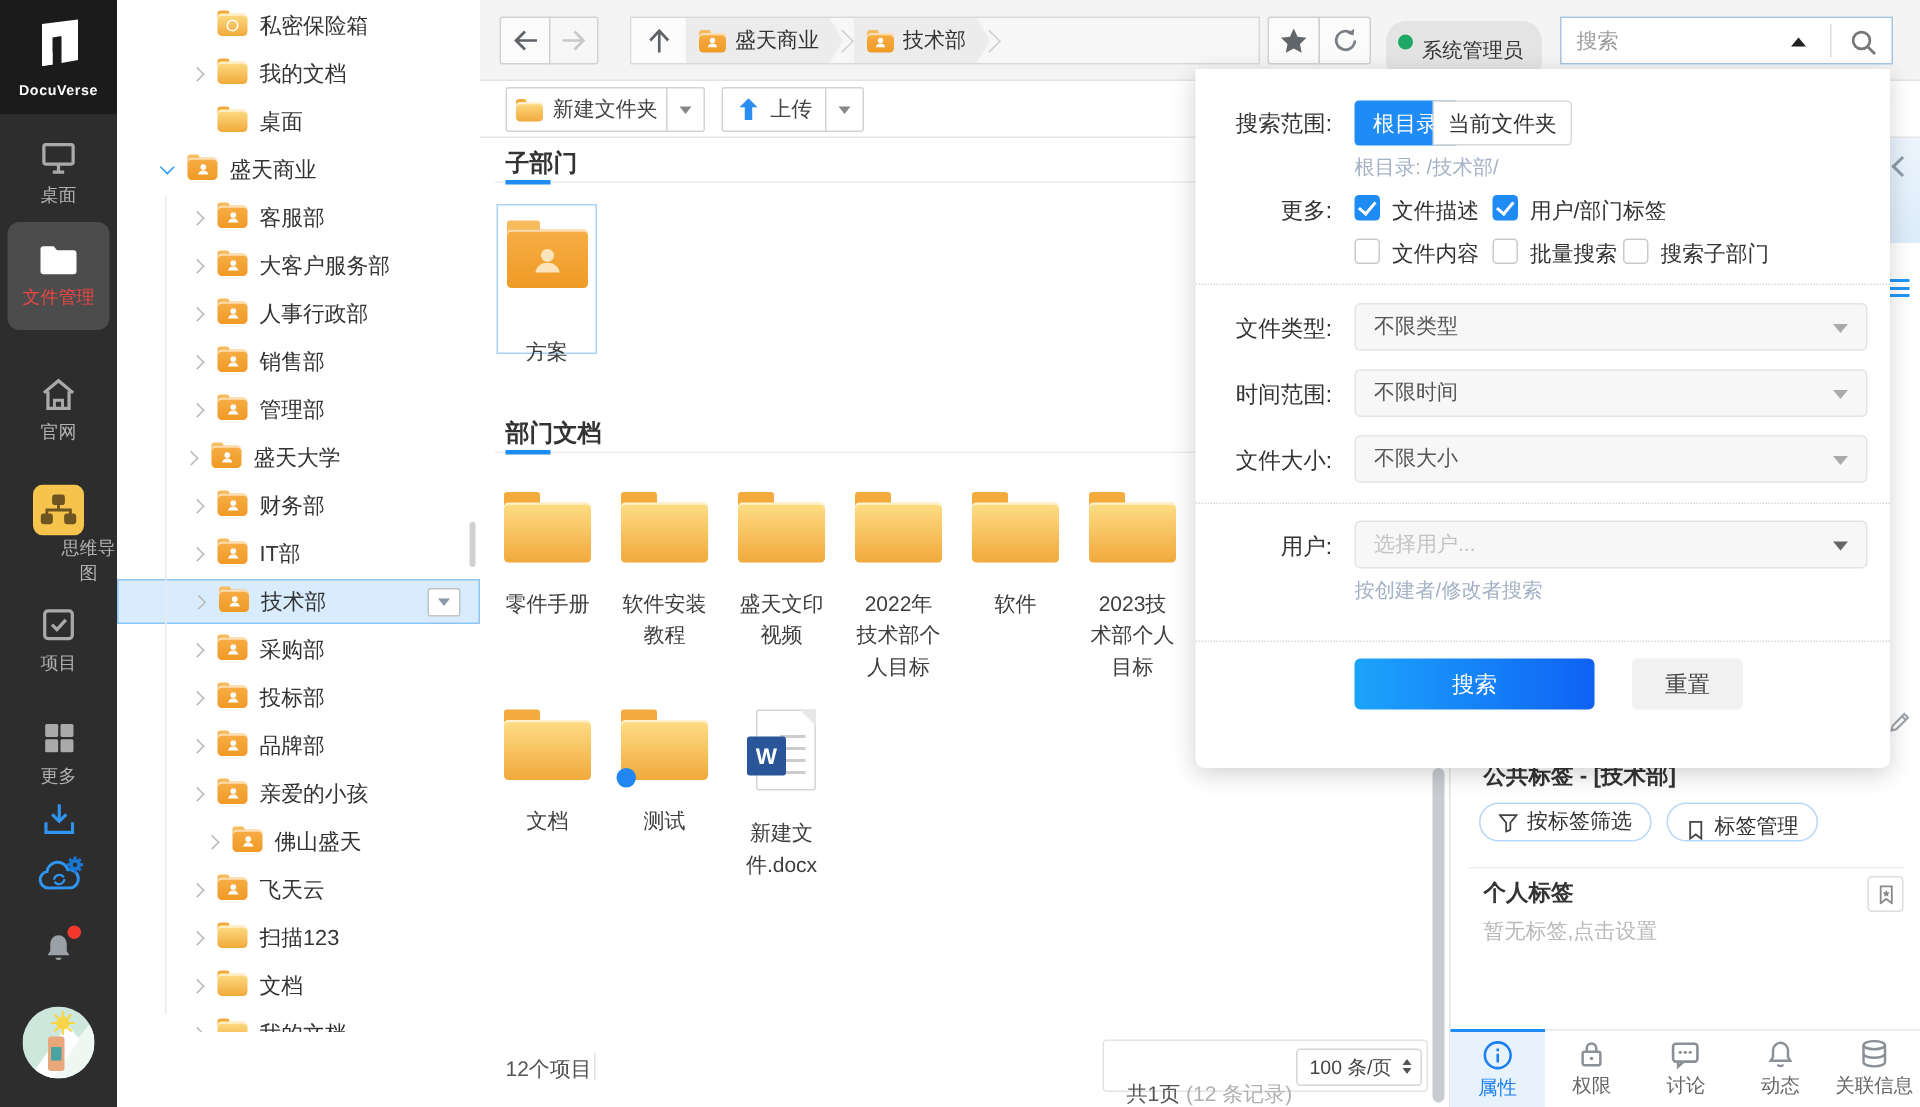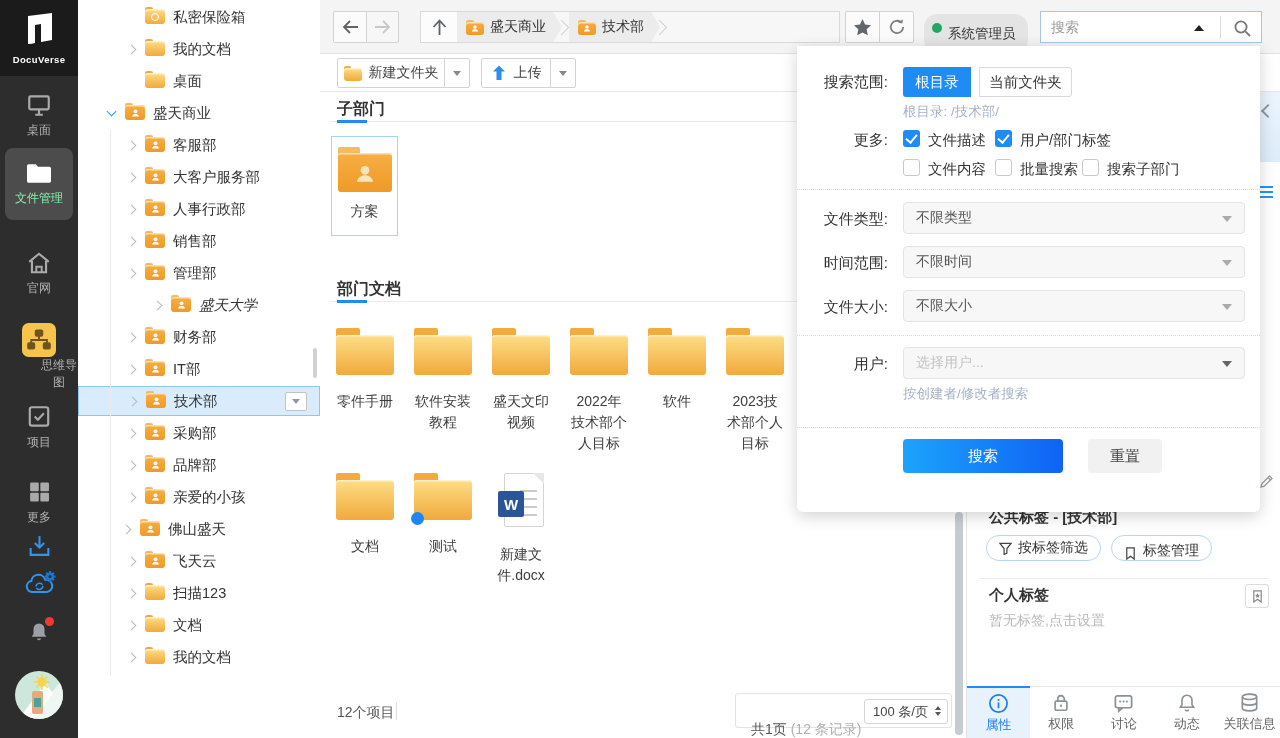--- a/index.html
+++ b/index.html
@@ -7,21 +7,21 @@
 #app { position:relative; width:1280px; height:738px; }
 
 
 #sidebar { position:absolute; left:0; top:0; width:78px; height:738px; background:#2d2d2d; z-index:5; }
 #logo-block { position:absolute; left:0; top:0; width:78px; height:76px; background:#1b1b1b; text-align:center; }
 #logo-block svg { margin-top:9px; }
 #logo-text { color:#fff; font-size:9.5px; font-weight:bold; letter-spacing:.4px; margin-top:1px; }
 .nav-item { position:absolute; left:0; width:78px; text-align:center; color:#b2b2b2; font-size:12px; cursor:pointer; }
 .nav-item .nic { height:30px; display:flex; align-items:center; justify-content:center; }
 .nav-item .nlb { margin-top:2px; }
-.nav-item.active { color:#86efac;text-align:center; }
+.nav-item.active { color:#ef4444;text-align:center; }
 .nav-active-bg { position:absolute; left:5px; width:68px; height:72px; background:#4c4c4c; border-radius:8px; }
 .util { position:absolute; left:0; width:78px; display:flex; justify-content:center; }
 #bell-wrap { position:relative; }
 #bell-dot { position:absolute; right:-3px; top:-3px; width:9px; height:9px; border-radius:50%; background:#f3392e; }
 
 
 #tree { position:absolute; left:78px; top:0; width:242px; height:738px; background:#fff; }
 #tree-rows { position:absolute; left:0; top:0; right:0; height:688px; overflow:hidden; }
 .trow { position:relative; height:30px; margin-top:2px; display:flex; align-items:center; font-size:14.5px; color:#333; }
 .trow .slot { width:15px; height:15px; margin-right:6px; display:flex; align-items:center; justify-content:center; flex:none; }
@@ -70,21 +70,21 @@
 .b2dd { width:26px; }
 .caret-sm { width:0; height:0; border-left:4px solid transparent; border-right:4px solid transparent; border-top:5px solid #888; }
 
 
 #main { position:absolute; left:320px; top:92px; width:646px; height:646px; background:#fff; }
 .sec-title { position:absolute; left:17px; font-size:16px; font-weight:600; color:#333; }
 .sec-line { position:absolute; left:10px; width:625px; height:1px; background:#ececec; }
 .sec-blue { position:absolute; left:17px; width:30px; height:3px; background:#1f8bf4; }
 #tile-fangan { position:absolute; left:11px; top:44px; width:67px; height:100px; border:1px solid #a9d3f6; background:#fff; text-align:center; }
 #tile-fangan .fld { margin-top:10px; }
-#tile-fangan .tlabel { margin-top:5px; }
+#tile-fangan .tlabel { margin-top:27px; }
 .tlabel { font-size:14px; color:#3d3d3d; line-height:21px; text-align:center; }
 #grid { position:absolute; left:11px; top:234px; width:490px; display:flex; flex-wrap:wrap; }
 .gtile { width:68px; height:134px; margin-right:10px; margin-bottom:11px; position:relative; text-align:center; }
 .gtile .fld, .gtile .docx { margin-top:2px; }
 .gtile .tlabel { margin-top:12px; }
 .bdot { position:absolute; left:2px; top:41px; width:13px; height:13px; border-radius:50%; background:#1f86f2; }
 .docx { position:relative; width:46px; height:55px; display:inline-block; }
 .docx .page { position:absolute; left:6px; top:0; right:0; bottom:1px; background:#fff; border:1px solid #d5d5d5; border-radius:2px; }
 .docx .fold { position:absolute; top:0; right:0; width:0; height:0; border-left:11px solid transparent; border-top:11px solid #e7e7e7; }
 .docx .lines { position:absolute; right:7px; top:17px; width:17px; height:26px; background:repeating-linear-gradient(#cccccc 0 2px, transparent 2px 8px); }
@@ -117,21 +117,21 @@
 .rtab { width:62.8px; height:52px; text-align:center; font-size:13px; color:#666; }
 .rtab .ric { height:26px; display:flex; align-items:flex-end; justify-content:center; padding-top:5px; }
 .rtab .rlb { margin-top:2px; }
 .rtab.active { background:#e7f2fd; border-top:2px solid #1f8bf4; margin-top:-1px; color:#1b7ff0; }
 
 
 #spanel { position:absolute; left:797px; top:46px; width:463px; height:466px; background:#fff; border-radius:0 0 6px 6px; box-shadow:0 4px 16px rgba(0,0,0,.18); z-index:40; }
 .sp-label { position:absolute; width:91px; text-align:right; font-size:15px; color:#333; }
 .sp-dotted { position:absolute; left:0; width:463px; border-top:1px dotted #d9d9d9; }
 #sp-seg1 { position:absolute; left:106px; top:21px; width:68px; height:30px; background:#1f8bf4; color:#fff; border-radius:3px 0 0 3px; font-size:14.5px; display:flex; align-items:center; justify-content:center; }
-#sp-seg2 { position:absolute; left:182px; top:21px; width:93px; height:30px; background:#fff; color:#333; border:1px solid #d9d9d9; border-radius:0 3px 3px 0; font-size:14.5px; display:flex; align-items:center; justify-content:center; }
+#sp-seg2 { position:absolute; left:158px; top:21px; width:93px; height:30px; background:#fff; color:#333; border:1px solid #d9d9d9; border-radius:0 3px 3px 0; font-size:14.5px; display:flex; align-items:center; justify-content:center; }
 .sp-hint { position:absolute; left:106px; font-size:13.5px; color:#a3b1c6; }
 .cb { position:absolute; width:17px; height:17px; border-radius:3px; }
 .cb.on { background:#1f8bf4; }
 .cb.on::after { content:''; position:absolute; left:5px; top:2px; width:5px; height:9px; border-right:2px solid #fff; border-bottom:2px solid #fff; transform:rotate(40deg); }
 .cb.off { background:#fff; border:1px solid #c9c9c9; }
 .cb-label { position:absolute; font-size:14.5px; color:#333; }
 .sp-select { position:absolute; left:106px; width:342px; height:32px; background:#f7f7f8; border:1px solid #e4e4e7; border-radius:4px; font-size:14px; color:#555; display:flex; align-items:center; padding-left:12px; }
 .sp-select .sel-caret { position:absolute; right:12px; top:13px; width:0; height:0; border-left:5px solid transparent; border-right:5px solid transparent; border-top:6px solid #aaa; }
 .sp-select.ph { color:#c3c3c3; }
 #sp-search { position:absolute; left:106px; top:393px; width:160px; height:34px; border-radius:4px; background:linear-gradient(90deg,#1ca4fb,#0f62f5); color:#fff; font-size:15px; display:flex; align-items:center; justify-content:center; }
@@ -350,21 +350,21 @@
             <span class="arr"></span>
           </span>
           <span class="ticon"><span class="fld dept f20"><span class="tb"></span><span class="bd"></span><span class="person">
                 <svg width="11" height="11" viewBox="0 0 24 24">
                   <circle cx="12" cy="9.5" r="4.2" fill="#fff"></circle>
                   <path d="M4.5 20.5 C5.3 16.5 8.3 14.5 12 14.5 s6.7 2 7.5 6 Z" fill="#fff"></path>
                 </svg>
               </span></span></span>
           <span>管理部</span>
         </div>
-        <div class="trow" style="padding-left: 72px; font-style: italic;">
+        <div class="trow" style="padding-left: 42px;">
           <span class="slot">
             <span class="arr"></span>
           </span>
           <span class="ticon"><span class="fld dept f20"><span class="tb"></span><span class="bd"></span><span class="person">
                 <svg width="11" height="11" viewBox="0 0 24 24">
                   <circle cx="12" cy="9.5" r="4.2" fill="#fff"></circle>
                   <path d="M4.5 20.5 C5.3 16.5 8.3 14.5 12 14.5 s6.7 2 7.5 6 Z" fill="#fff"></path>
                 </svg>
               </span></span></span>
           <span>盛天大学</span>
@@ -423,35 +423,47 @@
         <div class="trow" style="padding-left: 46px;">
           <span class="slot">
             <span class="arr"></span>
           </span>
           <span class="ticon"><span class="fld dept f20"><span class="tb"></span><span class="bd"></span><span class="person">
                 <svg width="11" height="11" viewBox="0 0 24 24">
                   <circle cx="12" cy="9.5" r="4.2" fill="#fff"></circle>
                   <path d="M4.5 20.5 C5.3 16.5 8.3 14.5 12 14.5 s6.7 2 7.5 6 Z" fill="#fff"></path>
                 </svg>
               </span></span></span>
+          <span>投标部</span>
+        </div>
+        <div class="trow" style="padding-left: 46px;">
+          <span class="slot">
+            <span class="arr"></span>
+          </span>
+          <span class="ticon"><span class="fld dept f20"><span class="tb"></span><span class="bd"></span><span class="person">
+                <svg width="11" height="11" viewBox="0 0 24 24">
+                  <circle cx="12" cy="9.5" r="4.2" fill="#fff"></circle>
+                  <path d="M4.5 20.5 C5.3 16.5 8.3 14.5 12 14.5 s6.7 2 7.5 6 Z" fill="#fff"></path>
+                </svg>
+              </span></span></span>
           <span>品牌部</span>
         </div>
         <div class="trow" style="padding-left: 46px;">
           <span class="slot">
             <span class="arr"></span>
           </span>
           <span class="ticon"><span class="fld dept f20"><span class="tb"></span><span class="bd"></span><span class="person">
                 <svg width="11" height="11" viewBox="0 0 24 24">
                   <circle cx="12" cy="9.5" r="4.2" fill="#fff"></circle>
                   <path d="M4.5 20.5 C5.3 16.5 8.3 14.5 12 14.5 s6.7 2 7.5 6 Z" fill="#fff"></path>
                 </svg>
               </span></span></span>
           <span>亲爱的小孩</span>
         </div>
-        <div class="trow" style="padding-left: 41px;">
+        <div class="trow" style="padding-left: 56px;">
           <span class="slot">
             <span class="arr"></span>
           </span>
           <span class="ticon"><span class="fld dept f20"><span class="tb"></span><span class="bd"></span><span class="person">
                 <svg width="11" height="11" viewBox="0 0 24 24">
                   <circle cx="12" cy="9.5" r="4.2" fill="#fff"></circle>
                   <path d="M4.5 20.5 C5.3 16.5 8.3 14.5 12 14.5 s6.7 2 7.5 6 Z" fill="#fff"></path>
                 </svg>
               </span></span></span>
           <span>佛山盛天</span>

